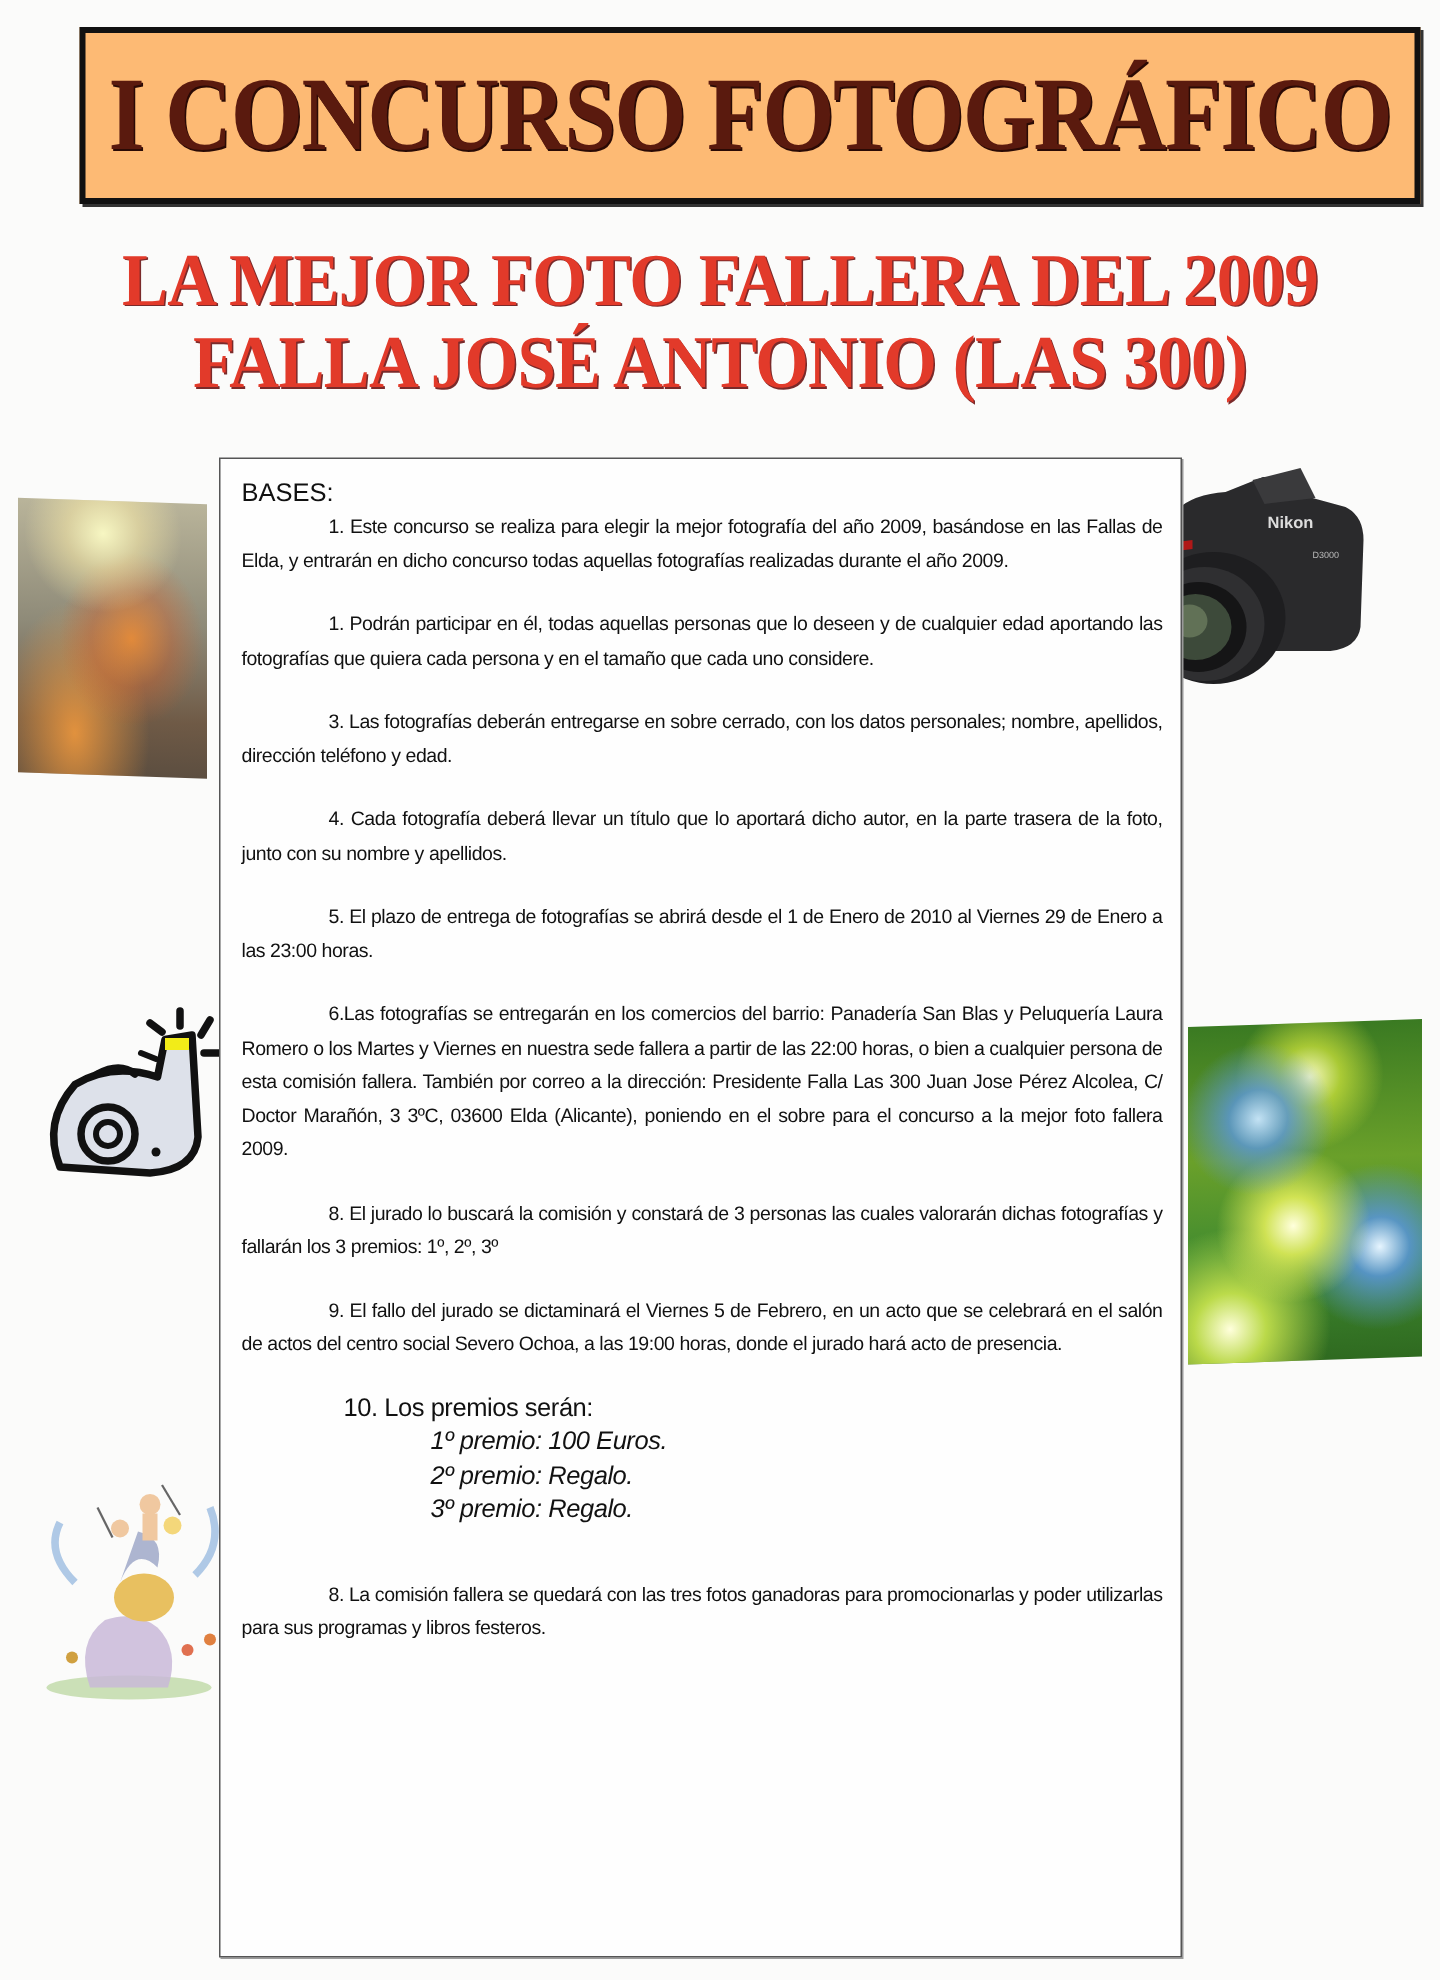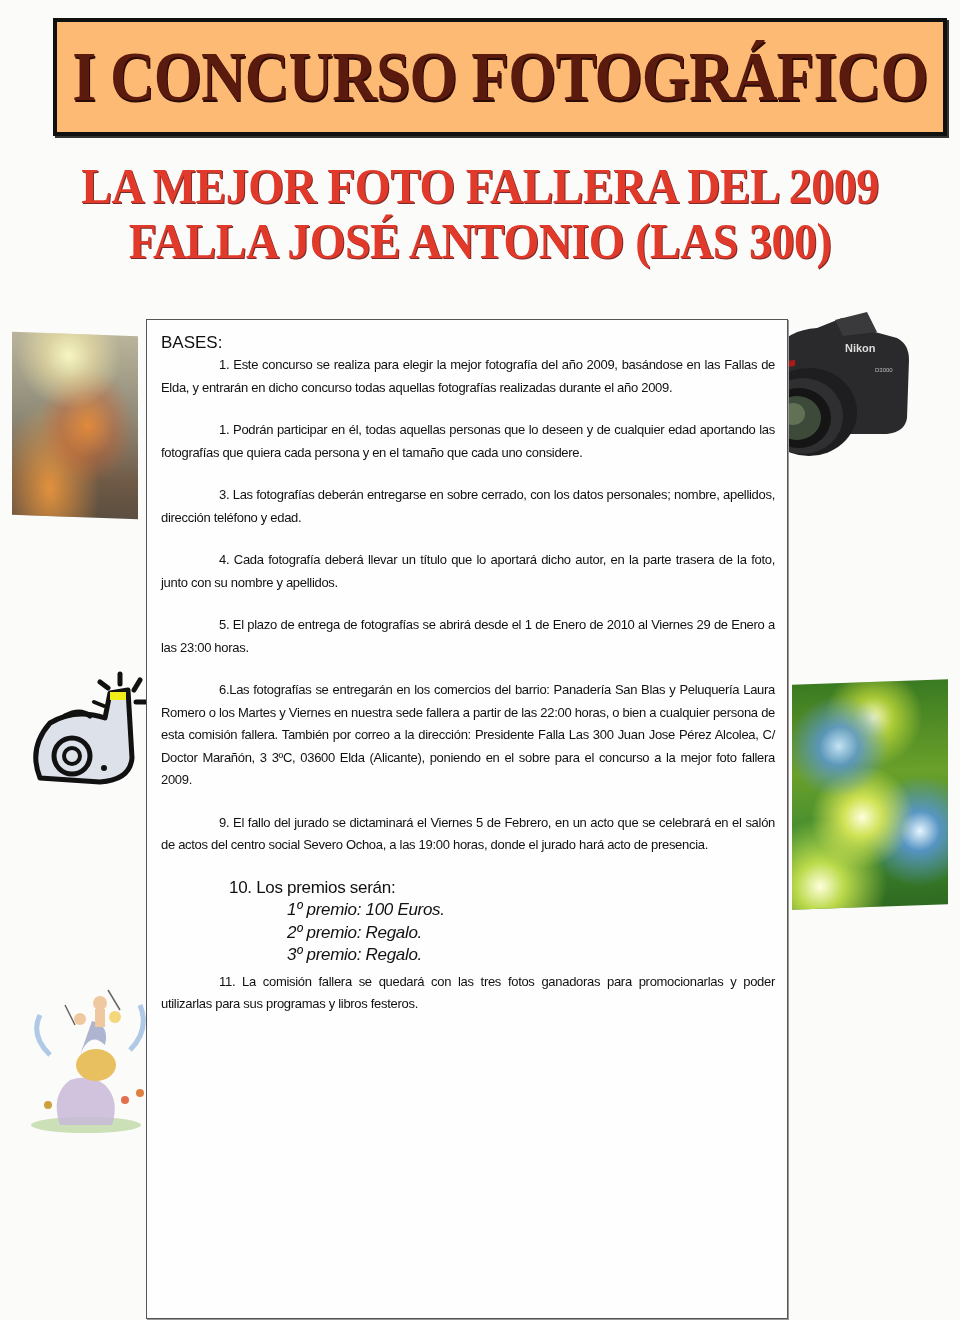--- a/index.html
+++ b/index.html
@@ -32,37 +32,37 @@
       color: #e23a2a;
       font-size: 46px;
       letter-spacing: -0.5px;
       text-shadow: 1px 1px 0 #7a2a2a;
       transform: scaleY(1.08);
     }
     .subtitle.l1 { top: 160px; }
     .subtitle.l2 { top: 215px; }
 
     .rules-box {
-      position: absolute; left: 146px; top: 319px; width: 642px; height: 1000px;
+      position: absolute; left: 146px; top: 305px; width: 642px; height: 1000px;
       border: 1.5px solid #555;
       background: #fefefe;
       box-sizing: border-box;
       padding: 12px 12px 0 14px;
       box-shadow: 1px 1px 0 #999;
     }
     .rules-box .heading {
       font-size: 17px; line-height: 22px; margin: 0;
     }
     .rule {
       font-size: 13px; line-height: 22.5px;
       text-align: justify; margin: 0 0 20px 0;
       letter-spacing: -0.3px;
     }
     .rule .first { display: inline; padding-left: 58px; }
-    .prizes { margin: 0 0 4px 0; font-size: 17px; line-height: 22.5px; letter-spacing: -0.3px; }
+    .prizes { margin: 0 0 34px 0; font-size: 17px; line-height: 22.5px; letter-spacing: -0.3px; }
     .prizes .head { padding-left: 68px; }
     .prizes .item { padding-left: 126px; font-style: italic; }
 
     .pic { position: absolute; overflow: hidden; }
     .pic-fire {
       left: 12px; top: 334px; width: 126px; height: 183px;
       background:
         radial-gradient(circle at 45% 12%, rgba(255,255,200,0.9) 0, rgba(255,240,170,0.5) 14%, transparent 30%),
         radial-gradient(ellipse at 60% 50%, rgba(255,140,40,0.75) 0, rgba(220,90,30,0.35) 25%, transparent 45%),
         radial-gradient(ellipse at 30% 85%, rgba(255,160,60,0.8) 0, transparent 40%),
@@ -157,23 +157,24 @@
 
 <div class="rules-box">
   <p class="heading">BASES:</p>
 
   <p class="rule"><span class="first">1. Este concurso se realiza para elegir la mejor fotografía del año 2009, basándose en las Fallas de Elda, y entrarán en dicho concurso todas aquellas fotografías realizadas durante el año 2009.</span></p>
   <p class="rule"><span class="first">1. Podrán participar en él, todas aquellas personas que lo deseen y de cualquier edad aportando las fotografías que quiera cada persona y en el tamaño que cada uno considere.</span></p>
   <p class="rule"><span class="first">3. Las fotografías deberán entregarse en sobre cerrado, con los datos personales; nombre, apellidos, dirección teléfono y edad.</span></p>
   <p class="rule"><span class="first">4. Cada fotografía deberá llevar un título que lo aportará dicho autor, en la parte trasera de la foto, junto con su nombre y apellidos.</span></p>
   <p class="rule"><span class="first">5. El plazo de entrega de fotografías se abrirá desde el 1 de Enero de 2010 al Viernes 29 de Enero a las 23:00 horas.</span></p>
   <p class="rule"><span class="first">6.Las fotografías se entregarán en los comercios del barrio: Panadería San Blas y Peluquería Laura Romero o los Martes y Viernes en nuestra sede fallera a partir de las 22:00 horas, o bien a cualquier persona de esta comisión fallera. También por correo a la dirección: Presidente Falla Las 300 Juan Jose Pérez Alcolea, C/ Doctor Marañón, 3 3ºC, 03600 Elda (Alicante), poniendo en el sobre para el concurso a la mejor foto fallera 2009.</span></p>
+  <p class="rule"><span class="first">8. El jurado lo buscará la comisión y constará de 3 personas las cuales valorarán dichas fotografías y fallarán los 3 premios: 1º, 2º, 3º</span></p>
   <p class="rule"><span class="first">9. El fallo del jurado se dictaminará el Viernes 5 de Febrero, en un acto que se celebrará en el salón de actos del centro social Severo Ochoa, a las 19:00 horas, donde el jurado hará acto de presencia.</span></p>
 
   <div class="prizes">
     <div class="head">10. Los premios serán:</div>
     <div class="item">1º premio: 100 Euros.</div>
     <div class="item">2º premio: Regalo.</div>
     <div class="item">3º premio: Regalo.</div>
   </div>
 
-  <p class="rule"><span class="first">11. La comisión fallera se quedará con las tres fotos ganadoras para promocionarlas y poder utilizarlas para sus programas y libros festeros.</span></p>
+  <p class="rule"><span class="first">8. La comisión fallera se quedará con las tres fotos ganadoras para promocionarlas y poder utilizarlas para sus programas y libros festeros.</span></p>
 </div>
 
 </body></html>

